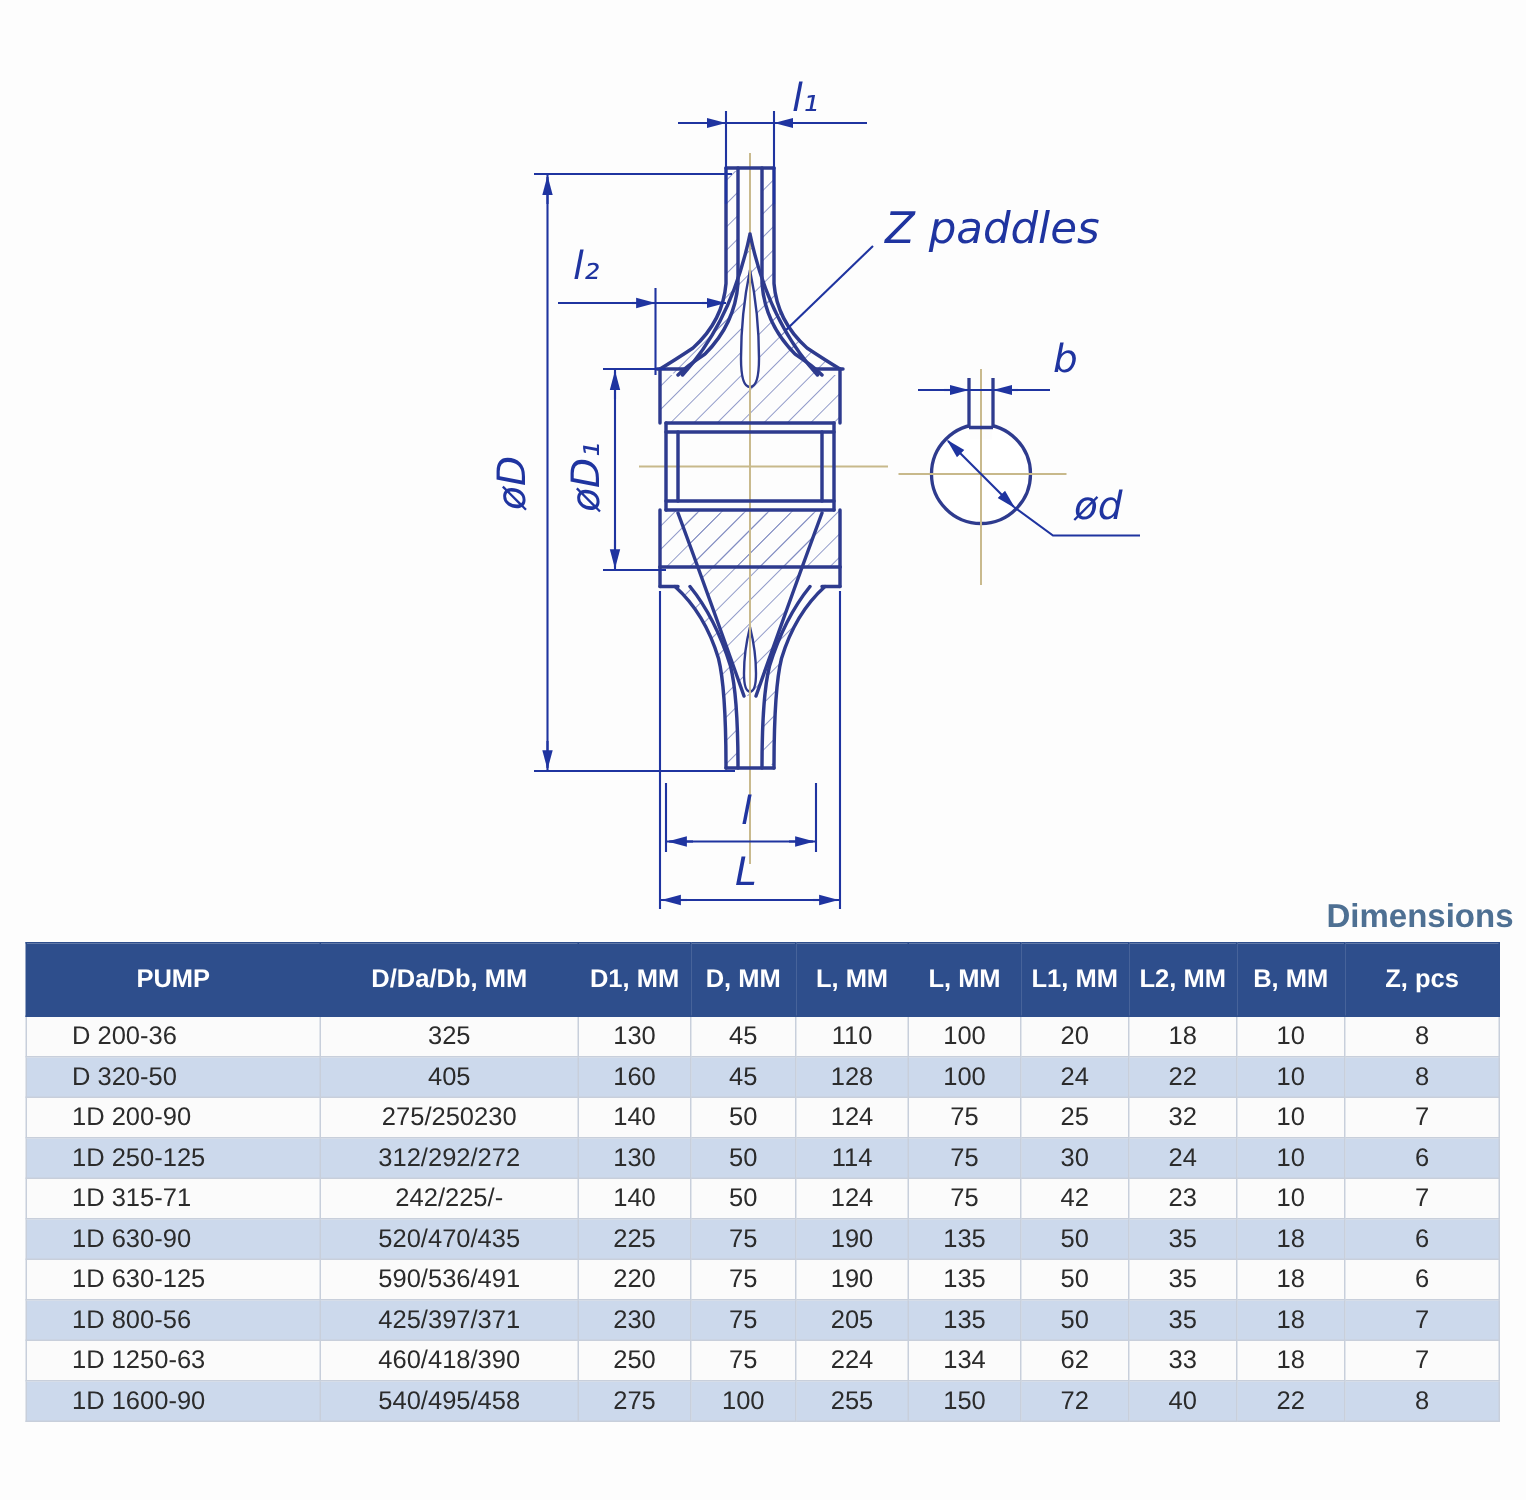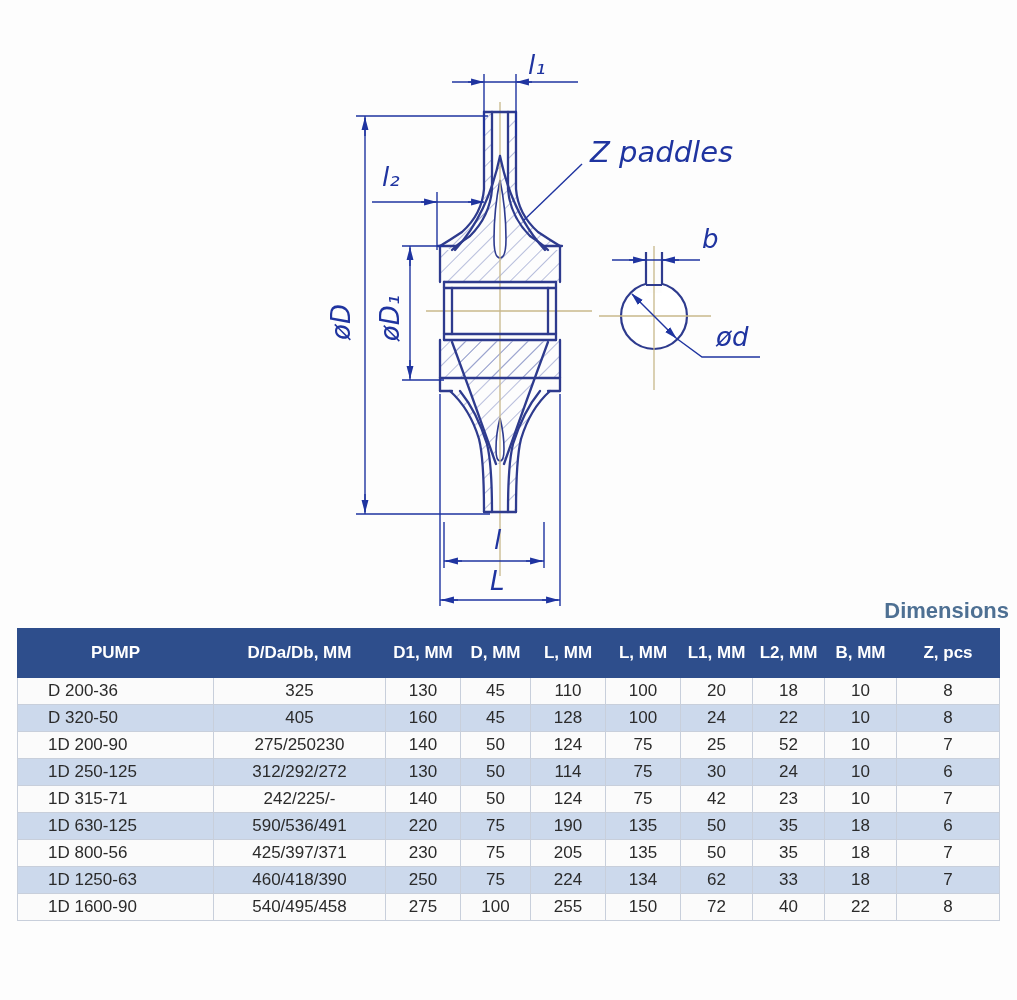--- a/index.html
+++ b/index.html
@@ -186,21 +186,21 @@
         <td>8</td>
       </tr>
       <tr>
         <td>1D 200-90</td>
         <td>275/250230</td>
         <td>140</td>
         <td>50</td>
         <td>124</td>
         <td>75</td>
         <td>25</td>
-        <td>52</td>
+        <td>32</td>
         <td>10</td>
         <td>7</td>
       </tr>
       <tr>
         <td>1D 250-125</td>
         <td>312/292/272</td>
         <td>130</td>
         <td>50</td>
         <td>114</td>
         <td>75</td>
@@ -213,20 +213,32 @@
         <td>1D 315-71</td>
         <td>242/225/-</td>
         <td>140</td>
         <td>50</td>
         <td>124</td>
         <td>75</td>
         <td>42</td>
         <td>23</td>
         <td>10</td>
         <td>7</td>
+      </tr>
+      <tr>
+        <td>1D 630-90</td>
+        <td>520/470/435</td>
+        <td>225</td>
+        <td>75</td>
+        <td>190</td>
+        <td>135</td>
+        <td>50</td>
+        <td>35</td>
+        <td>18</td>
+        <td>6</td>
       </tr>
       <tr>
         <td>1D 630-125</td>
         <td>590/536/491</td>
         <td>220</td>
         <td>75</td>
         <td>190</td>
         <td>135</td>
         <td>50</td>
         <td>35</td>

